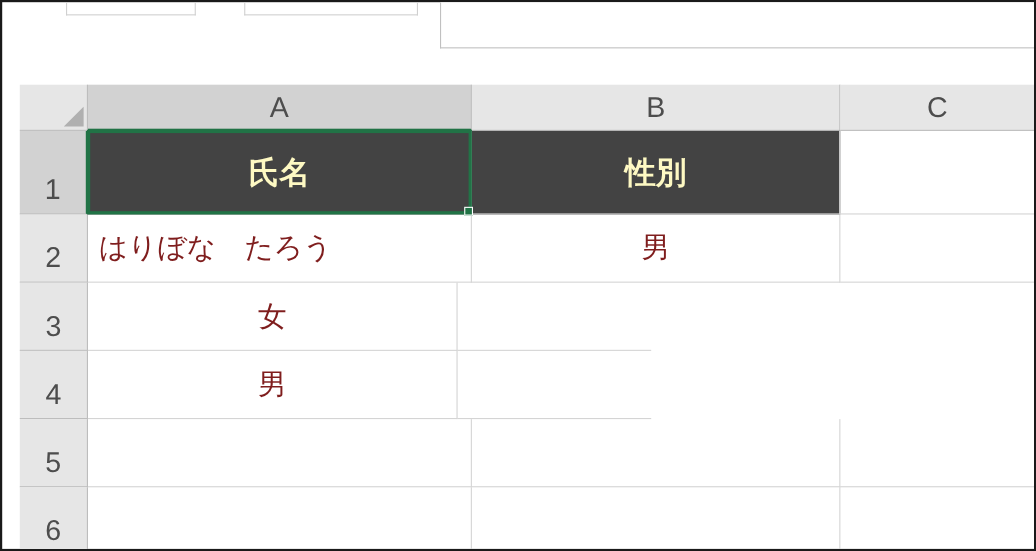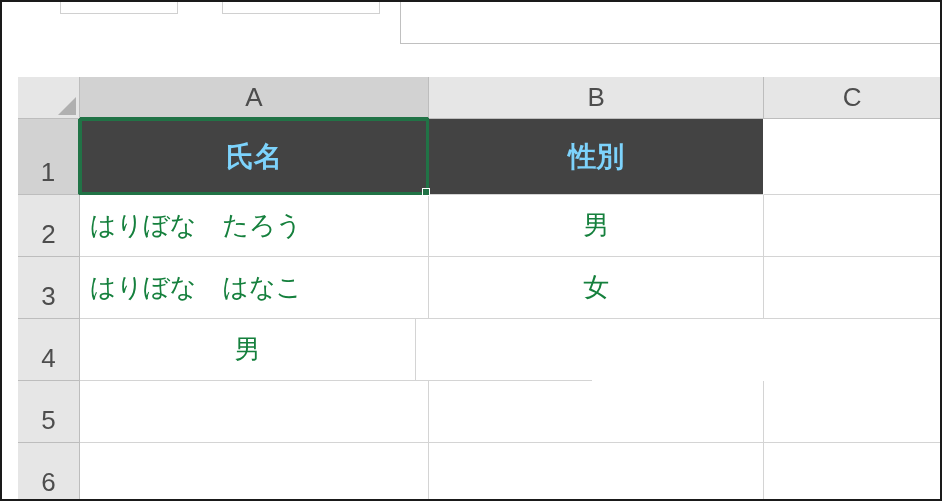--- a/index.html
+++ b/index.html
@@ -117,29 +117,29 @@
       background: #d2d2d2;
       border-right: 2px solid #217346;
     }
     .cell {
       border-right: 1px solid #d4d4d4;
       border-bottom: 1px solid #d4d4d4;
       display: flex;
       align-items: center;
       padding: 0 10px;
       font-size: 26px;
-      color: #15803d;
+      color: #7f1d1d;
       position: relative;
     }
     .cell.col-a { width: 350px; justify-content: flex-start; }
     .cell.col-b { width: 336px; justify-content: center; }
     .cell.col-c { width: 176px; border-right: none; }
     .cell.header-cell {
       background: #434343;
-      color: #7dd3fc;
+      color: #fef9c3;
       font-weight: bold;
       justify-content: center;
       font-size: 28px;
       border-right: 1px solid #ffffff;
     }
     .cell.header-cell.col-a {
       justify-content: center;
     }
     .active-cell-border {
       position: absolute;
@@ -190,21 +190,20 @@
 
   <div class="grid-row">
     <div class="row-header">2</div>
     <div class="cell col-a">はりぼな　たろう</div>
     <div class="cell col-b">男</div>
     <div class="cell col-c"></div>
   </div>
 
   <div class="grid-row">
     <div class="row-header">3</div>
-    <div class="cell col-a">はりぼな　はなこ</div>
     <div class="cell col-b">女</div>
     <div class="cell col-c"></div>
   </div>
 
   <div class="grid-row">
     <div class="row-header">4</div>
     <div class="cell col-b">男</div>
     <div class="cell col-c"></div>
   </div>
 

